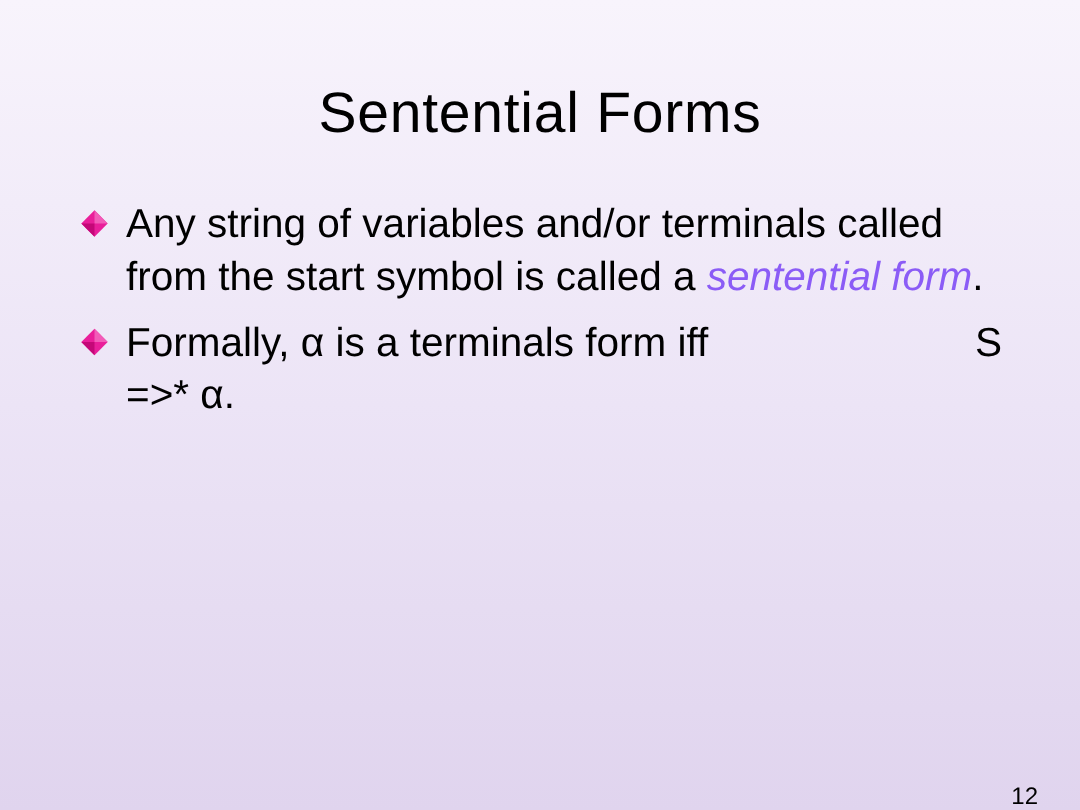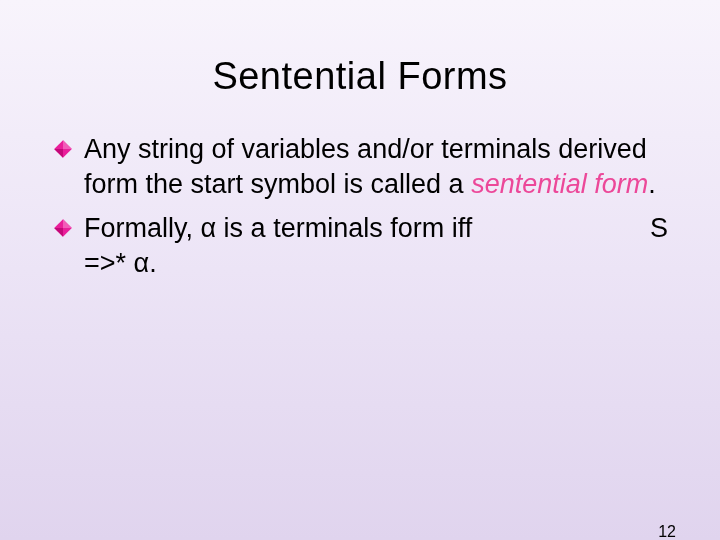--- a/index.html
+++ b/index.html
@@ -52,26 +52,26 @@
     height: 22px;
     color: #e91e9a;
   }
   .bullet-icon svg {
     display: block;
     width: 22px;
     height: 22px;
   }
   .italic-term {
     font-style: italic;
-    color: #ec4899;
+    color: #8b5cf6;
     text-align: right;
   }
   .page-num {
     position: absolute;
-    right: 44px;
+    right: 28px;
     bottom: 22px;
     font-size: 16px;
     color: #000;
     text-align: right;
   }
   .float-s {
     float: right;
   }
 </style>
 </head>
@@ -83,21 +83,21 @@
   <ul class="bullets">
 
     <li>
       <span class="bullet-icon">
         <svg viewBox="0 0 20 20">
           <polygon points="10,2 18,10 10,18 2,10" fill="#e91e9a"></polygon>
           <polygon points="10,2 18,10 10,10" fill="#f25bb8"></polygon>
           <polygon points="2,10 10,10 10,18" fill="#c40878"></polygon>
         </svg>
       </span>
-      <span>Any string of variables and/or terminals derived form the start symbol is called a </span><span class="italic-term">sentential form</span><span>.</span>
+      <span>Any string of variables and/or terminals called from the start symbol is called a </span><span class="italic-term">sentential form</span><span>.</span>
     </li>
 
     <li>
       <span class="bullet-icon">
         <svg viewBox="0 0 20 20">
           <polygon points="10,2 18,10 10,18 2,10" fill="#e91e9a"></polygon>
           <polygon points="10,2 18,10 10,10" fill="#f25bb8"></polygon>
           <polygon points="2,10 10,10 10,18" fill="#c40878"></polygon>
         </svg>
       </span>

